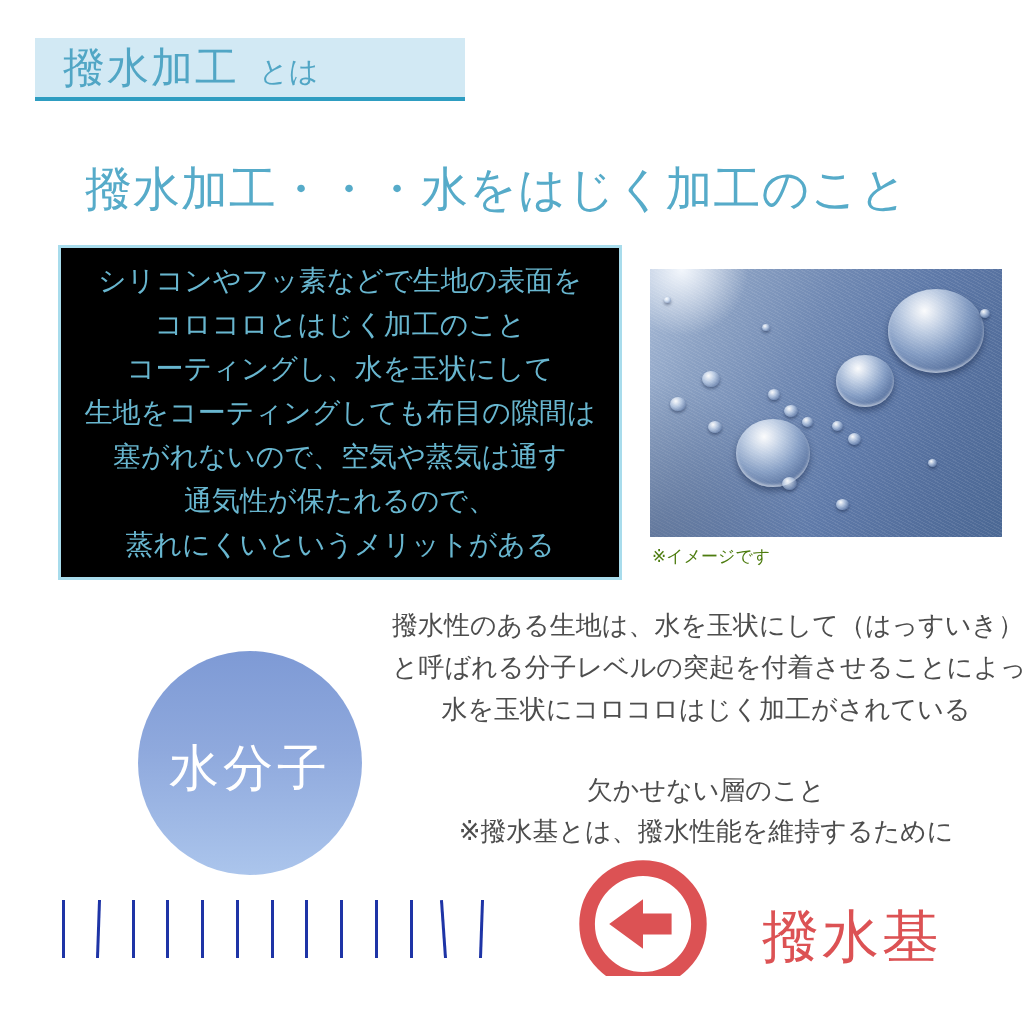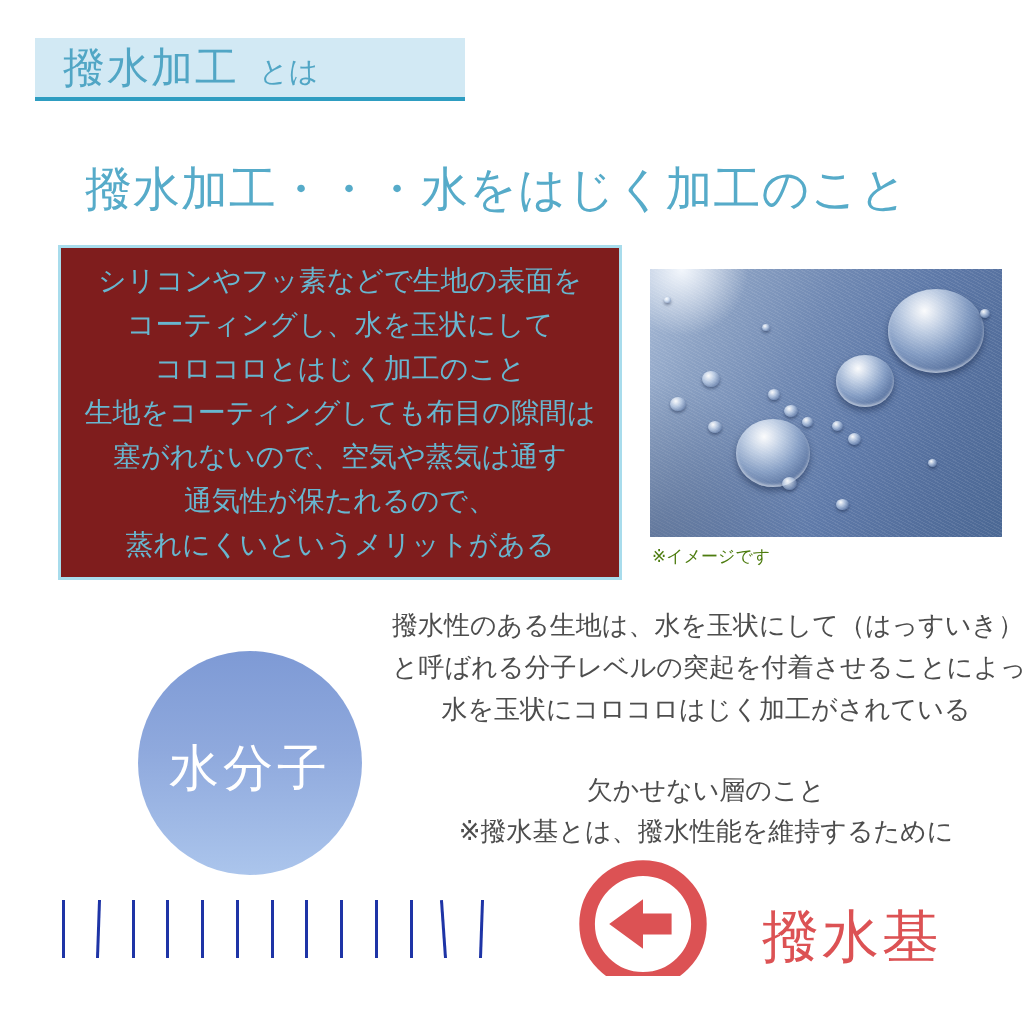--- a/index.html
+++ b/index.html
@@ -11,21 +11,21 @@
     background:#d2e9f4;display:flex;align-items:center;padding-left:28px;box-sizing:border-box;}
   .header-title{font-size:42px;color:#51a6c5;letter-spacing:2px;}
   .header-suffix{font-size:29px;color:#51a6c5;margin-left:20px;padding-top:8px;}
   .header-underline{position:absolute;left:35px;top:97px;width:430px;height:4px;background:#2e9dc1;}
 
   
   .main-heading{position:absolute;left:85px;top:158px;font-size:47px;color:#56abc9;letter-spacing:1px;white-space:nowrap;}
 
   
   .info-box{position:absolute;left:58px;top:245px;width:564px;height:335px;
-    border:3px solid #a8dcec;box-sizing:border-box;background:#7f1d1d;
+    border:3px solid #a8dcec;box-sizing:border-box;background:#000000;
     display:flex;flex-direction:column;justify-content:center;}
   .info-line{font-size:28px;line-height:44px;color:#68b6cf;text-align:center;white-space:nowrap;}
 
   
   .photo{position:absolute;left:650px;top:269px;width:352px;height:268px;overflow:hidden;
     background:
       radial-gradient(circle at 9% 0%, rgba(248,251,255,.95) 0%, rgba(248,251,255,0) 16%),
       radial-gradient(circle at 0% 100%, rgba(22,38,72,.28), rgba(22,38,72,0) 35%),
       repeating-linear-gradient(28deg, rgba(255,255,255,.09) 0px, rgba(255,255,255,.09) 1px, rgba(0,0,0,0) 1px, rgba(0,0,0,0) 3px),
       linear-gradient(115deg,#a7bad6 0%,#8ba1c3 18%,#7089b3 40%,#5f7aa9 60%,#546f9d 80%,#4b6894 100%);}
@@ -71,22 +71,22 @@
   <div class="header-badge">
     <span class="header-title">撥水加工</span>
     <span class="header-suffix">とは</span>
   </div>
   <div class="header-underline"></div>
 
   <div class="main-heading">撥水加工・・・水をはじく加工のこと</div>
 
   <div class="info-box">
     <div class="info-line">シリコンやフッ素などで生地の表面を</div>
+    <div class="info-line">コロコロとはじく加工のこと</div>
     <div class="info-line">コーティングし、水を玉状にして</div>
-    <div class="info-line">コロコロとはじく加工のこと</div>
     <div class="info-line">生地をコーティングしても布目の隙間は</div>
     <div class="info-line">塞がれないので、空気や蒸気は通す</div>
     <div class="info-line">通気性が保たれるので、</div>
     <div class="info-line">蒸れにくいというメリットがある</div>
   </div>
 
   <div class="photo">
     <div class="drop" style="left:238px;top:20px;width:96px;height:84px;"></div>
     <div class="drop" style="left:186px;top:86px;width:58px;height:52px;"></div>
     <div class="drop" style="left:86px;top:150px;width:74px;height:68px;"></div>

